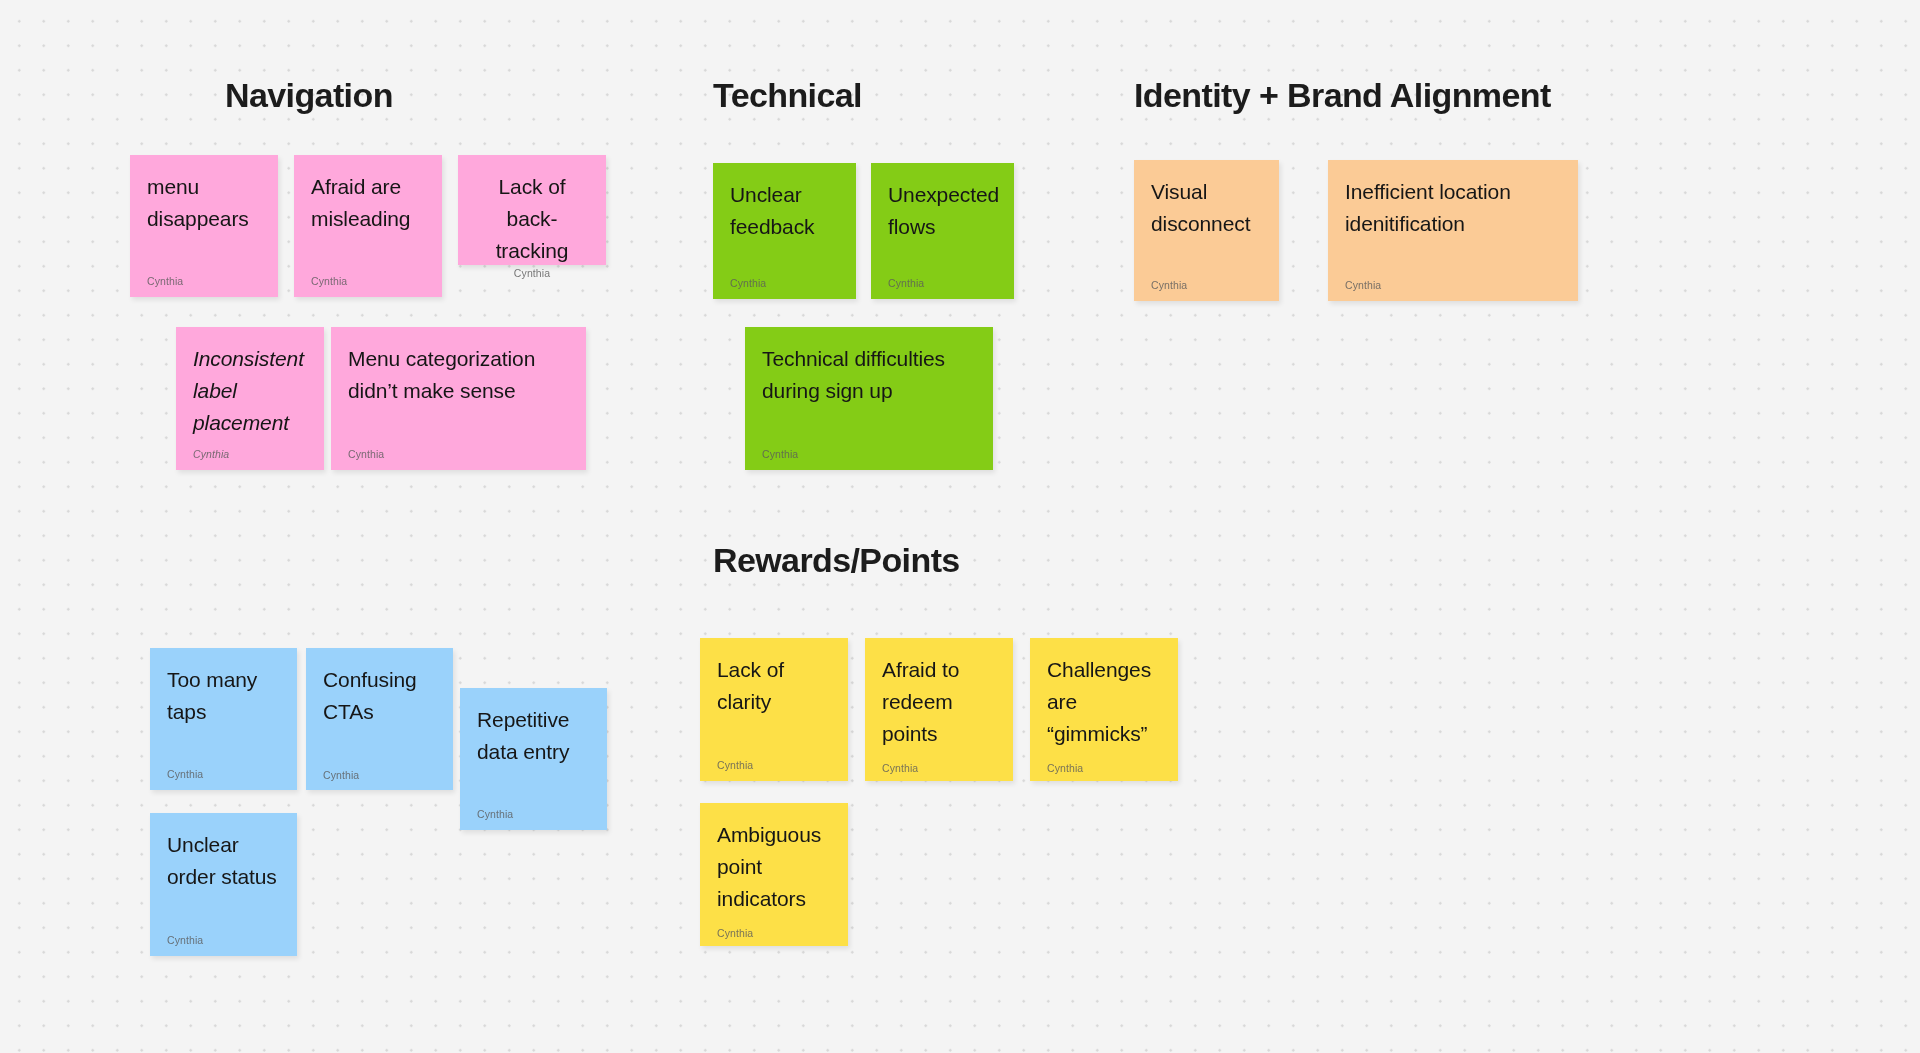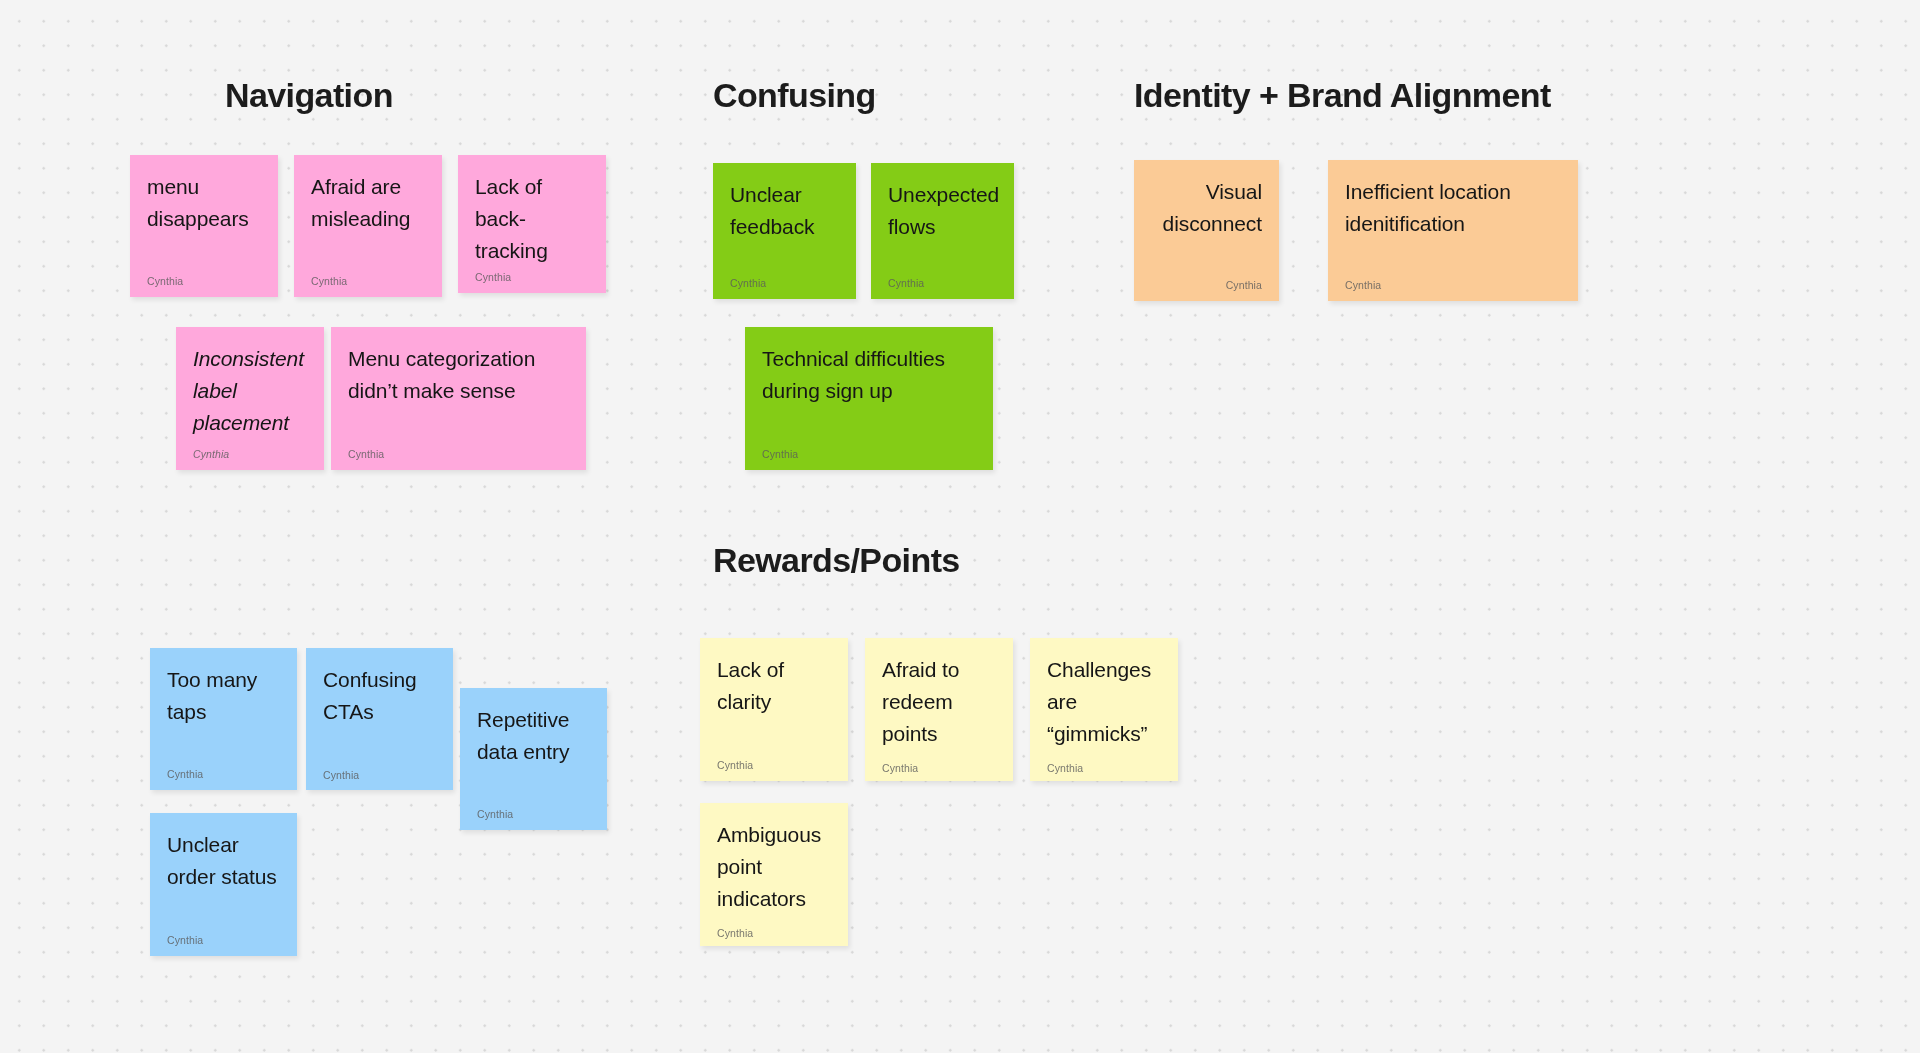--- a/index.html
+++ b/index.html
@@ -62,47 +62,47 @@
     opacity: 0.82;
     margin-top: auto;
     letter-spacing: 0.1px;
   }
 
   
   .c-pink   { background-color: #ffa8dc; }
   .c-purple { background-color: #84cc16; }
   .c-orange { background-color: #fbcb96; }
   .c-blue   { background-color: #9ad2fb; }
-  .c-green  { background-color: #fef9c3; gap: 12px; }
+  .c-green  { background-color: #fde047; gap: 12px; }
 </style>
 </head>
 <body>
 
 <div id="board">
 
   <div class="section-title" style="left:225px; top:78px;">Navigation</div>
 
-  <div class="section-title" style="left:713px; top:78px;">Confusing</div>
+  <div class="section-title" style="left:713px; top:78px;">Technical</div>
 
   <div class="section-title" style="left:1134px; top:78px;">Identity + Brand Alignment</div>
 
 
   <div class="section-title" style="left:713px; top:543px;">Rewards/Points</div>
 
   <div class="note c-pink" style="left:130px; top:155px; width:148px; height:142px;">
     <div class="note-text">menu disappears</div>
     <div class="note-author">Cynthia</div>
   </div>
 
   <div class="note c-pink" style="left:294px; top:155px; width:148px; height:142px;">
     <div class="note-text">Afraid are misleading</div>
     <div class="note-author">Cynthia</div>
   </div>
 
-  <div class="note c-pink" style="left:458px; top:155px; width:148px; height:138px;">
+  <div class="note c-pink" style="left:458px; top:155px; width:148px; height:110px;text-align:center;">
     <div class="note-text">Lack of back-tracking</div>
     <div class="note-author">Cynthia</div>
   </div>
 
   <div class="note c-pink" style="left:176px; top:327px; width:148px; height:143px;font-style:italic;">
     <div class="note-text">Inconsistent label placement</div>
     <div class="note-author">Cynthia</div>
   </div>
 
   <div class="note c-pink" style="left:331px; top:327px; width:255px; height:143px;">
@@ -118,21 +118,21 @@
   <div class="note c-purple" style="left:871px; top:163px; width:143px; height:136px;">
     <div class="note-text">Unexpected flows</div>
     <div class="note-author">Cynthia</div>
   </div>
 
   <div class="note c-purple" style="left:745px; top:327px; width:248px; height:143px;">
     <div class="note-text">Technical difficulties during sign up</div>
     <div class="note-author">Cynthia</div>
   </div>
 
-  <div class="note c-orange" style="left:1134px; top:160px; width:145px; height:141px;text-align:right;">
+  <div class="note c-orange" style="left:1134px; top:160px; width:145px; height:141px;">
     <div class="note-text">Visual disconnect</div>
     <div class="note-author">Cynthia</div>
   </div>
 
   <div class="note c-orange" style="left:1328px; top:160px; width:250px; height:141px;">
     <div class="note-text">Inefficient location idenitification</div>
     <div class="note-author">Cynthia</div>
   </div>
 
   <div class="note c-blue" style="left:150px; top:648px; width:147px; height:142px;">

